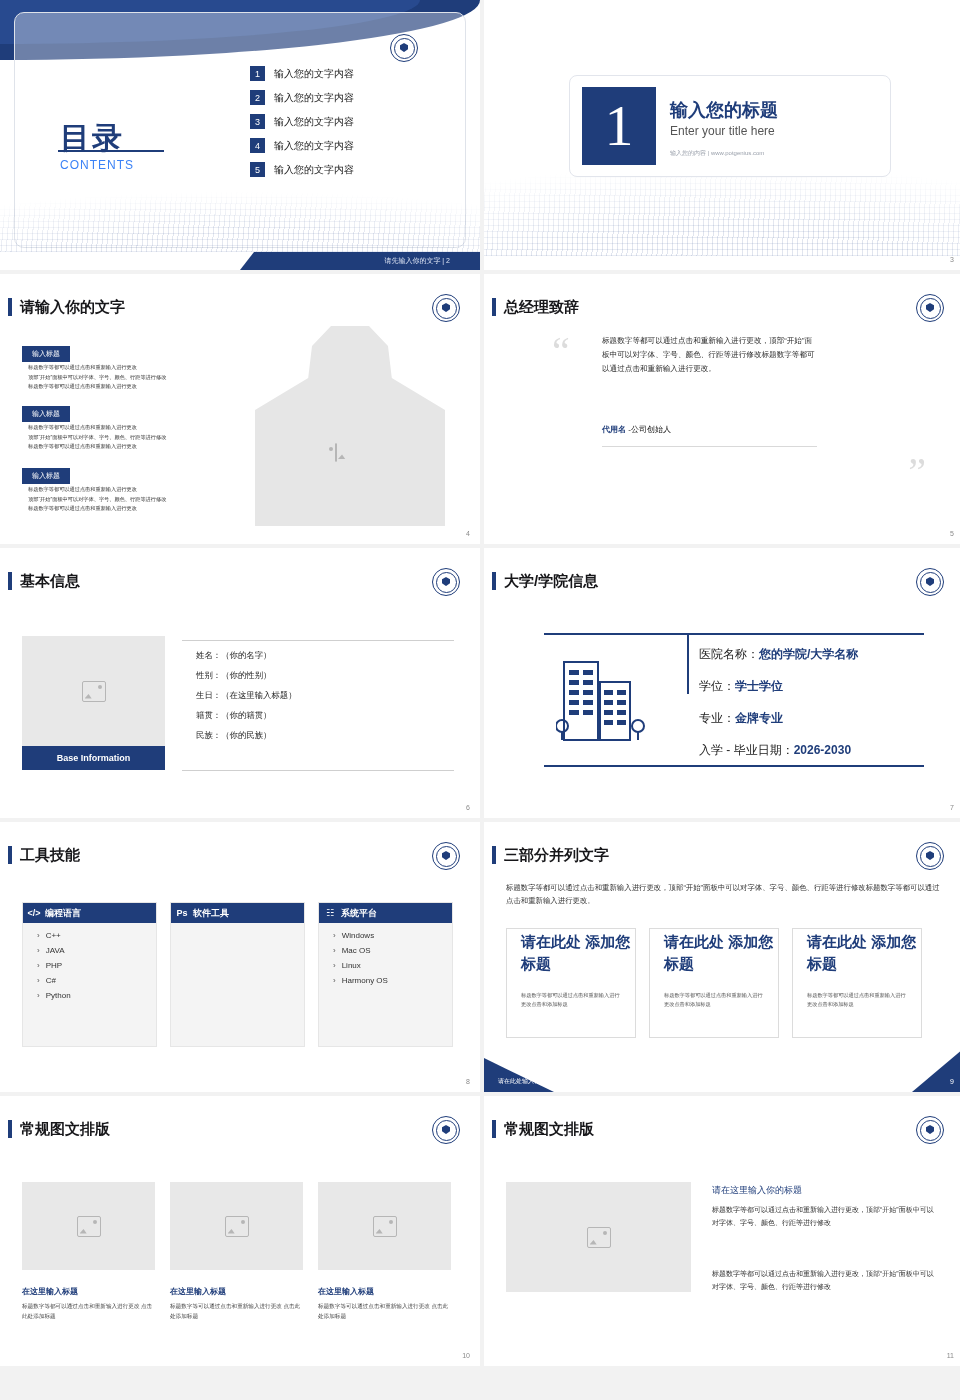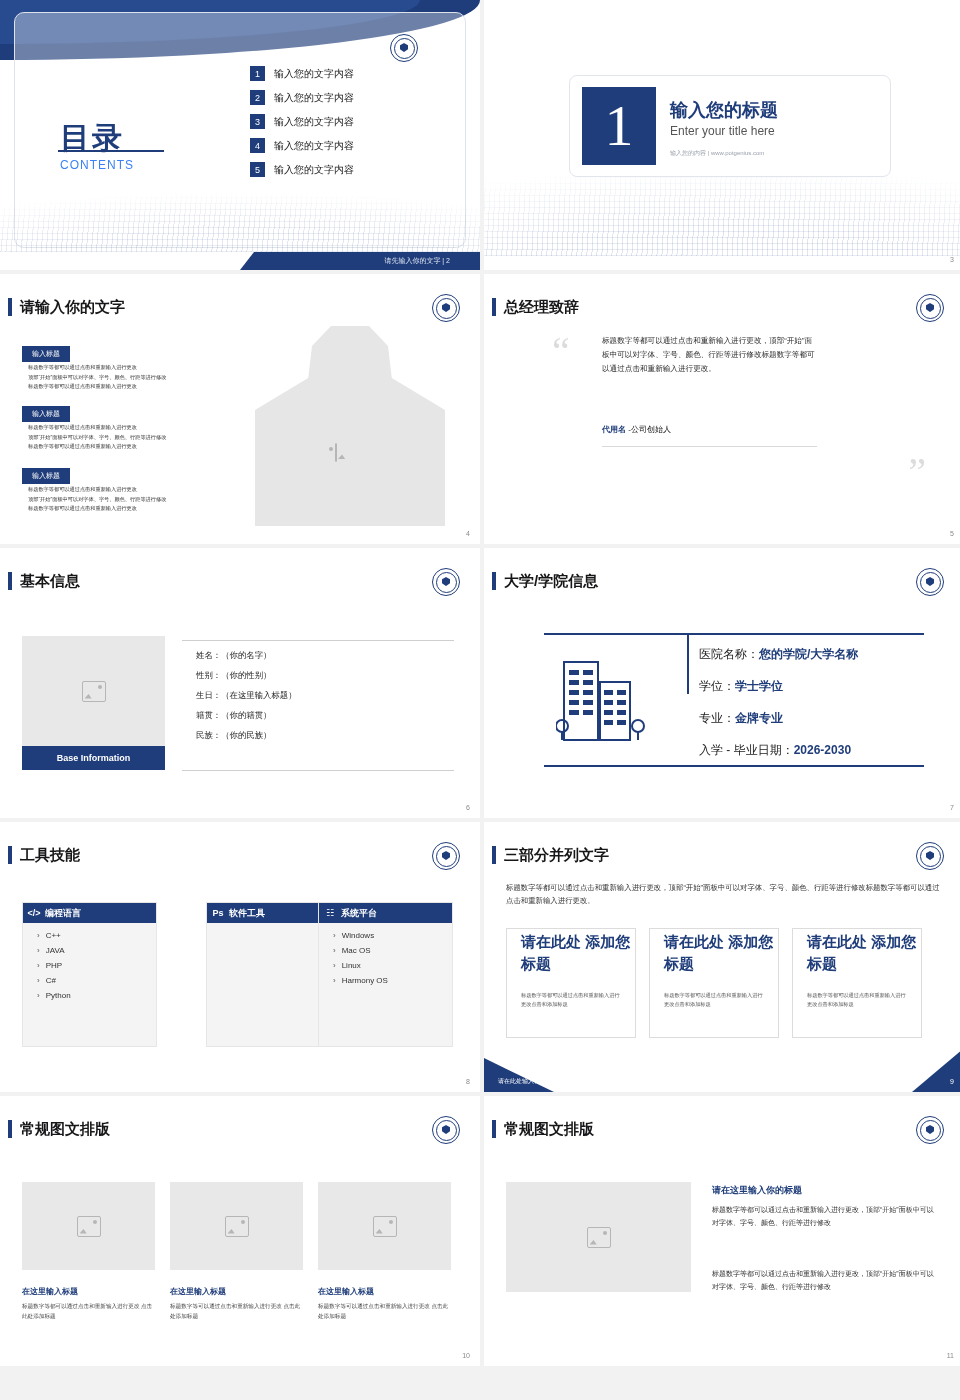--- a/index.html
+++ b/index.html
@@ -111,21 +111,21 @@
   .s9 .br{position:absolute;right:0;bottom:0;width:0;height:0;border-right:52px solid #1f3d7a;border-top:44px solid transparent;}
   .s9 .fnote{position:absolute;left:14px;bottom:6px;font-size:6px;color:#fff;}
 
   
   .s10 .ib{position:absolute;top:86px;width:133px;height:88px;background:#e8e8e8;display:flex;align-items:center;justify-content:center;}
   .s10 .cap{position:absolute;font-size:8px;font-weight:bold;color:#1f3d7a;}
   .s10 .des{position:absolute;width:133px;font-size:5.6px;line-height:1.7;color:#444;}
 
   
   .s11 .ib{position:absolute;left:22px;top:86px;width:185px;height:110px;background:#e8e8e8;display:flex;align-items:center;justify-content:center;}
-  .s11 .h{position:absolute;left:228px;top:88px;font-size:9px;font-weight:bold;color:#1f3d7a;}
+  .s11 .h{position:absolute;left:228px;top:88px;font-size:9px;font-weight:normal;color:#1f3d7a;}
   .s11 .p1{position:absolute;left:228px;top:108px;width:222px;font-size:7px;line-height:1.8;color:#333;}
   .s11 .p2{position:absolute;left:228px;top:172px;width:222px;font-size:7px;line-height:1.8;color:#333;}
 
   .imgicon{width:22px;height:19px;border:1.4px solid #b6b6b6;border-radius:2px;position:relative;}
   .imgicon:before{content:"";position:absolute;left:2px;bottom:2px;width:9px;height:6px;background:#b6b6b6;clip-path:polygon(0 100%,45% 25%,80% 100%);}
   .imgicon:after{content:"";position:absolute;right:3px;top:3px;width:4px;height:4px;border-radius:50%;background:#b6b6b6;}
 </style>
 </head>
 <body>
 
@@ -317,21 +317,21 @@
         </div>
         <ul>
           <li>C++</li>
           <li>JAVA</li>
           <li>PHP</li>
           <li>C#</li>
           <li>Python</li>
         </ul>
       </div>
 
-      <div class="col" style="left:170px;margin-left:36px;">
+      <div class="col" style="left:170px;">
         <div class="colhd">
           <span class="ic">Ps</span>
           <span>软件工具</span>
         </div>
       </div>
 
       <div class="col" style="left:318px;">
         <div class="colhd">
           <span class="ic">☷</span>
           <span>系统平台</span>

